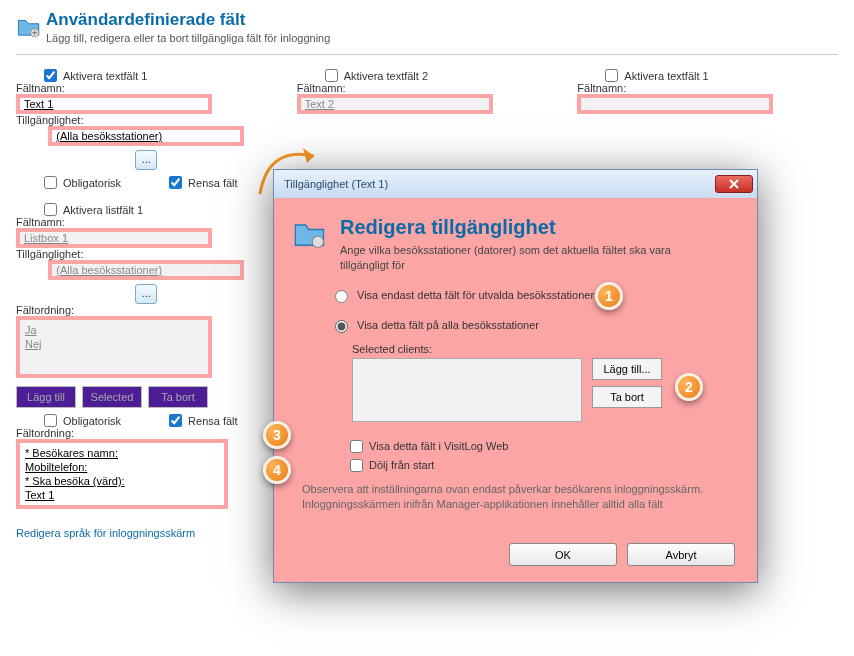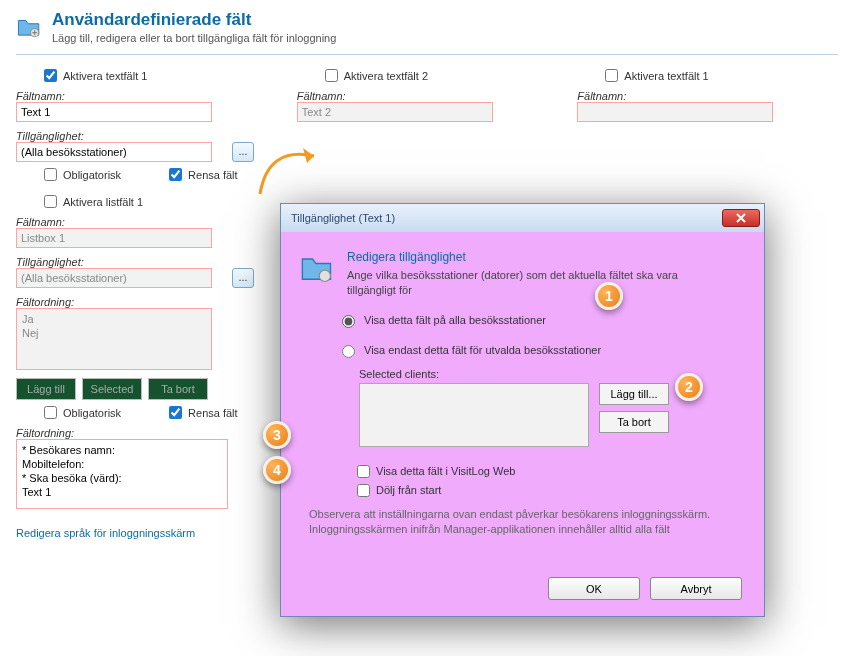--- a/index.html
+++ b/index.html
@@ -1,69 +1,69 @@
 <!DOCTYPE html>
 <html><head>
 <meta charset="utf-8">
 <style>
   * { box-sizing: border-box; }
   body { margin: 0; font-family: "Segoe UI", Tahoma, Arial, sans-serif; font-size: 11px; color: #333; background: #fff; }
   .page { width: 854px; height: 656px; position: relative; padding: 10px 16px; }
-  .header { display: flex; align-items: flex-start; gap: 10px; border-bottom: 1px solid #bfcfe0; padding-bottom: 10px; margin-bottom: 14px; }
+  .header { display: flex; align-items: flex-start; gap: 4px; border-bottom: 1px solid #bfcfe0; padding-bottom: 10px; margin-bottom: 14px; }
   .header-icon { width: 26px; height: 26px; flex-shrink: 0; margin-top:4px;}
   .header h1 { margin:0; font-size: 17px; font-weight: 600; color: #0b6ba8; }
   .header p { margin:2px 0 0 0; font-size: 11px; color: #555; }
   .columns { display:flex; gap:20px; }
   .col { flex:1; min-width:0; }
   .row { display:flex; align-items:center; gap:6px;padding-left:28px; }
   input[type="checkbox"] { margin:0; width:13px; height:13px; accent-color:#1b76d0; }
   label { color:#333; }
-  .label-top { color:#333; margin-top:8px; display:block;font-style:italic; }
+  .label-top { color:#333; display:block; }
   .text-input, .select-input, select, textarea {
-    width: 196px; padding:2px 4px; border:1px solid #fca5a5; font: inherit; background:#fff; height:20px;
+    width: 196px; padding:2px 4px; border:4px solid #fca5a5; font: inherit; background:#fff; height:20px;text-decoration:underline;
   }
   .text-input.disabled, .select-input.disabled, textarea.disabled { background:#f2f2f2; color:#888; }
   textarea { resize:none; }
-  .select-row { display:flex; align-items:center; gap:20px; }
+  .select-row { display:flex; align-items:center; gap:4px;flex-direction:column; }
   .ellipsis-btn {
     width:22px; height:20px; border:1px solid #7fa7c9; background:linear-gradient(#f3fbff,#d4e8f7);
     border-radius:3px; text-align:center; line-height:16px; cursor:pointer;
   }
   .inline-checks { display:flex; gap:20px; margin-top:6px; }
   .fieldset-section { margin-top:14px; }
   .listbox { height:62px; overflow:auto; line-height:14px; padding:3px 5px; }
   .btn-row { display:flex; gap:6px; margin-top:6px; }
-  .small-btn { width:60px; height:22px; border:1px solid #bbb; background:#14532d; cursor:pointer; font:inherit; }
+  .small-btn { width:60px; height:22px; border:1px solid #bbb; background:#4c1d95; cursor:pointer; font:inherit; }
   .small-btn.disabled { color:#aaa; cursor:default; }
   .order-box { height:70px; line-height:14px; padding:3px 5px; white-space:pre-line; }
   .link { color:#0b6ba8; text-decoration:none; cursor:pointer; display:inline-block; margin-top:16px;text-align:center; }
 
   
-  .modal { position:absolute; left:280px; top:169px; width:485px; height:414px; background:#f0abfc;
-           border:1px solid #6a8cb4; box-shadow: 0 8px 40px rgba(0,0,0,0.55); margin-top: 34px; }
+  .modal { position:absolute; left:273px; top:169px; width:485px; height:414px; background:#fca5a5;
+           border:1px solid #6a8cb4; box-shadow: 0 8px 40px rgba(0,0,0,0.55); }
   .modal-title { height:28px; background:linear-gradient(#e9f1fb,#c8dbf1); display:flex; align-items:center;
                  justify-content:space-between; padding:0 4px 0 10px; font-size:11px; color:#2a4b6f; }
   .close-btn { width:38px; height:18px; border:1px solid #8a1b1b; background:linear-gradient(#ea6a5f,#c73028);
                border-radius:3px; display:inline-flex; align-items:center; justify-content:center; cursor:pointer; }
   .close-btn svg { stroke:#fff; stroke-width:2; }
   .modal-body { padding: 18px 18px 12px 18px; }
   .modal-head { display:flex; gap:12px; align-items:flex-start; }
   .modal-head-icon { width:36px; height:36px; flex-shrink:0; }
-  .modal-head h2 { margin:0 0 4px 0; color:#0b6ba8; font-size:12px; font-weight:400; }
+  .modal-head h2 { margin:0 0 4px 0; color:#0b6ba8; font-size:20px; font-weight:700; }
   .modal-head p { margin:0; font-size:11px; color:#444; max-width:370px; line-height:1.35; }
   .radio-row { display:flex; align-items:center; gap:6px; margin:14px 0 0 38px; }
   .radio-row input[type=radio]{ accent-color:#555; width:13px; height:13px; }
   .subsection { margin-left:60px; margin-top:10px; }
   .subsection-row { display:flex; gap:10px; align-items:flex-start; }
   .client-box { width:230px; height:64px; border:1px solid #aaa; background:#f2f2f2; }
   .stack-btns { display:flex; flex-direction:column; gap:6px; }
   .win-btn { width:70px; height:22px; border:1px solid #999; background:#f4f4f4; font:inherit; cursor:pointer; }
   .note { font-size:11px; color:#666; margin:10px 0 0 10px; line-height:1.4; }
   .modal-footer { position:absolute; bottom:16px; right:22px; display:flex; gap:10px; }
-  .dlg-btn { width:92px; height:23px; border:1px solid #888; background:linear-gradient(#fefefe,#e7e7e7); font:inherit; cursor:pointer; border-radius:3px; }
+  .dlg-btn { width:108px; height:23px; border:1px solid #888; background:linear-gradient(#fefefe,#e7e7e7); font:inherit; cursor:pointer; border-radius:3px; }
 
   
   .arrow-svg { position:absolute; left:228px; top:136px; width:100px; height:60px; pointer-events:none; }
 
   
   .badge { position:absolute; width:28px; height:28px; border-radius:50%;
            background:radial-gradient(circle at 30% 30%,#ffb45a,#e97e17);
            border:3px solid #f7f0e4; color:#fff; font-weight:bold; font-size:14px;
            display:flex; align-items:center; justify-content:center;
            box-shadow:0 3px 6px rgba(0,0,0,0.4); pointer-events:none; }
@@ -195,27 +195,27 @@
             <path d="M3 8 L12 8 L15 12 L28 12 L28 26 L3 26 Z" fill="#6fb7e8" stroke="#2a7ab4" stroke-width="1.2"></path>
             <circle cx="23" cy="23" r="5" fill="#e0e0e0" stroke="#888" stroke-width="1"></circle>
           </svg>
         </span>
         <div>
           <h2>Redigera tillgänglighet</h2>
           <p>Ange vilka besöksstationer (datorer) som det aktuella fältet ska vara tillgängligt för</p>
         </div>
       </div>
 
+      <div class="radio-row" style="margin-top:14px;">
+        <input type="radio" name="avail" id="rb" style="">
+        <label for="rb">Visa endast detta fält för utvalda besöksstationer</label>
+      </div>
       <div class="radio-row">
         <input type="radio" name="avail" checked="" id="ra" style="">
         <label for="ra">Visa detta fält på alla besöksstationer</label>
-      </div>
-      <div class="radio-row" style="margin-top:14px;">
-        <input type="radio" name="avail" id="rb" style="">
-        <label for="rb">Visa endast detta fält för utvalda besöksstationer</label>
       </div>
 
       <div class="subsection">
         <label>Selected clients:</label>
         <div class="subsection-row" style="margin-top:3px;">
           <div class="client-box"></div>
           <div class="stack-btns">
             <button class="win-btn">Lägg till...</button>
             <button class="win-btn">Ta bort</button>
           </div>

